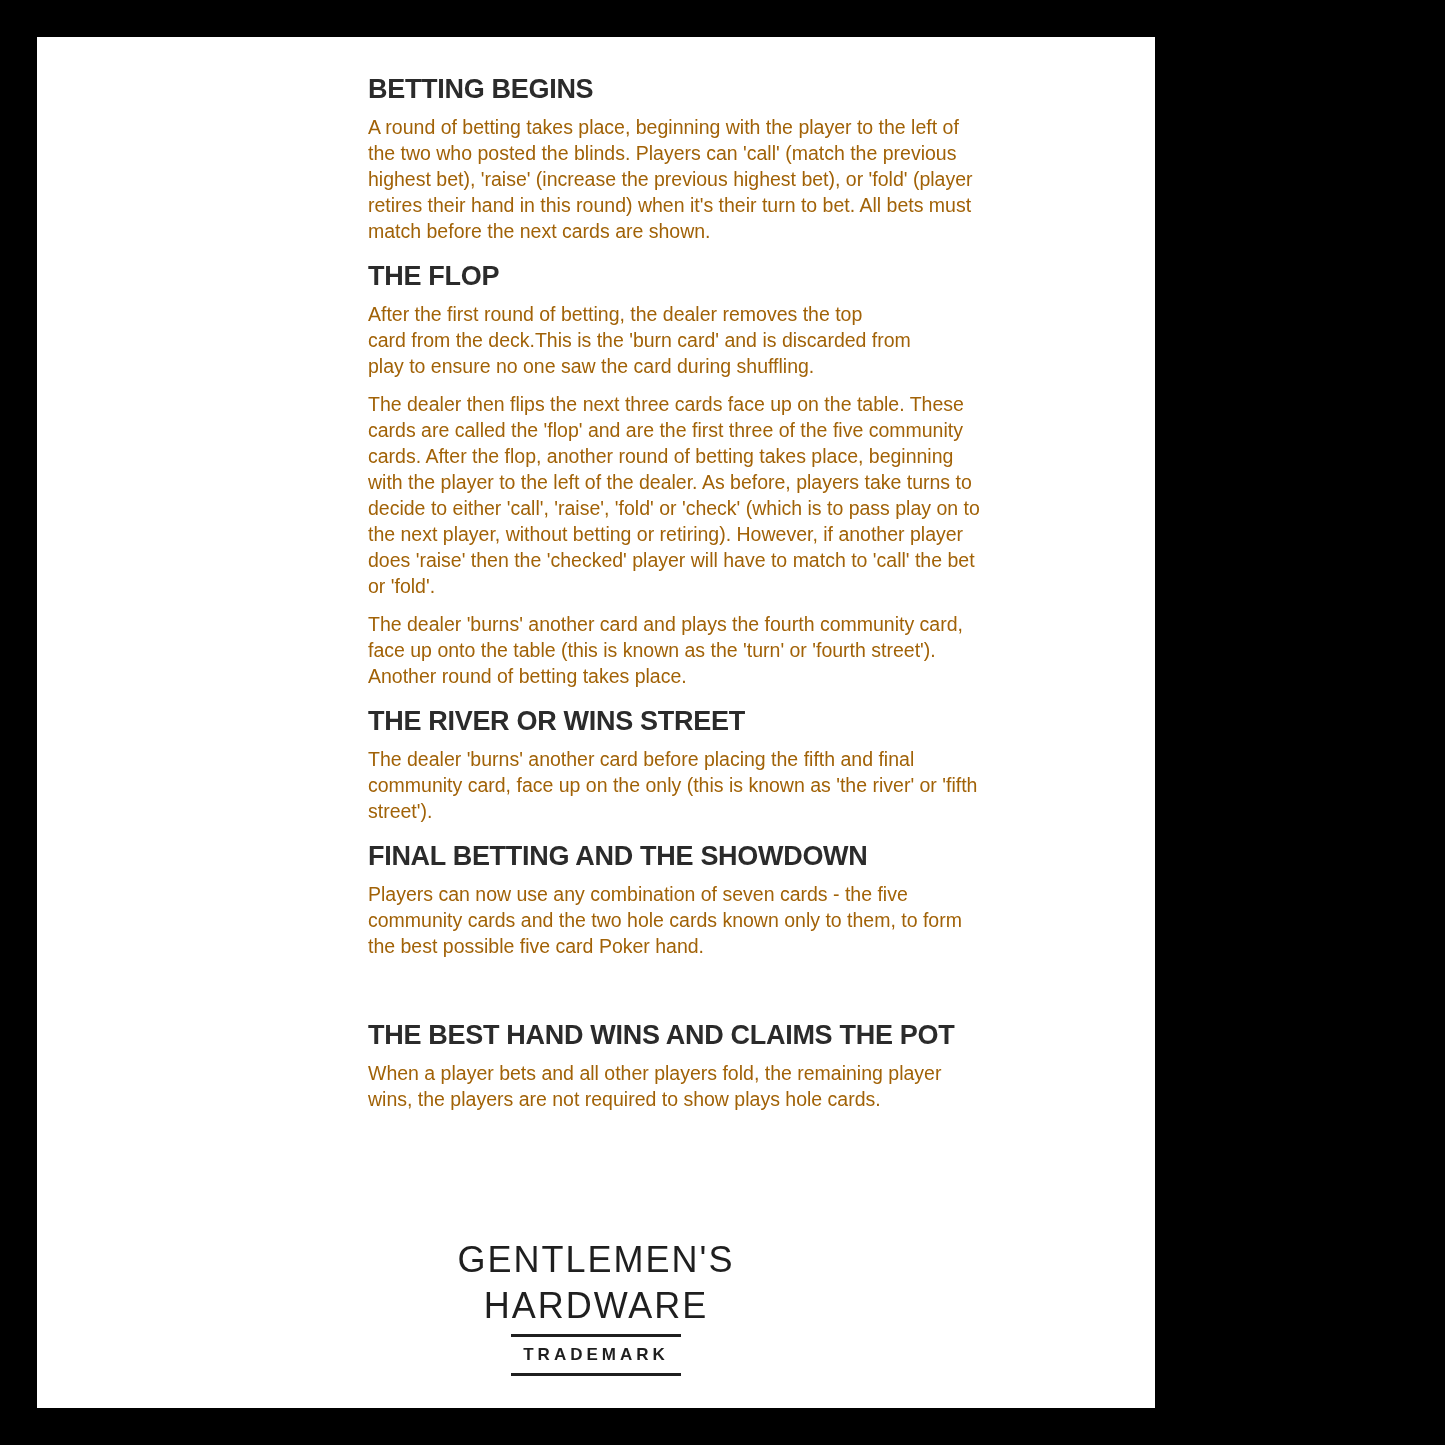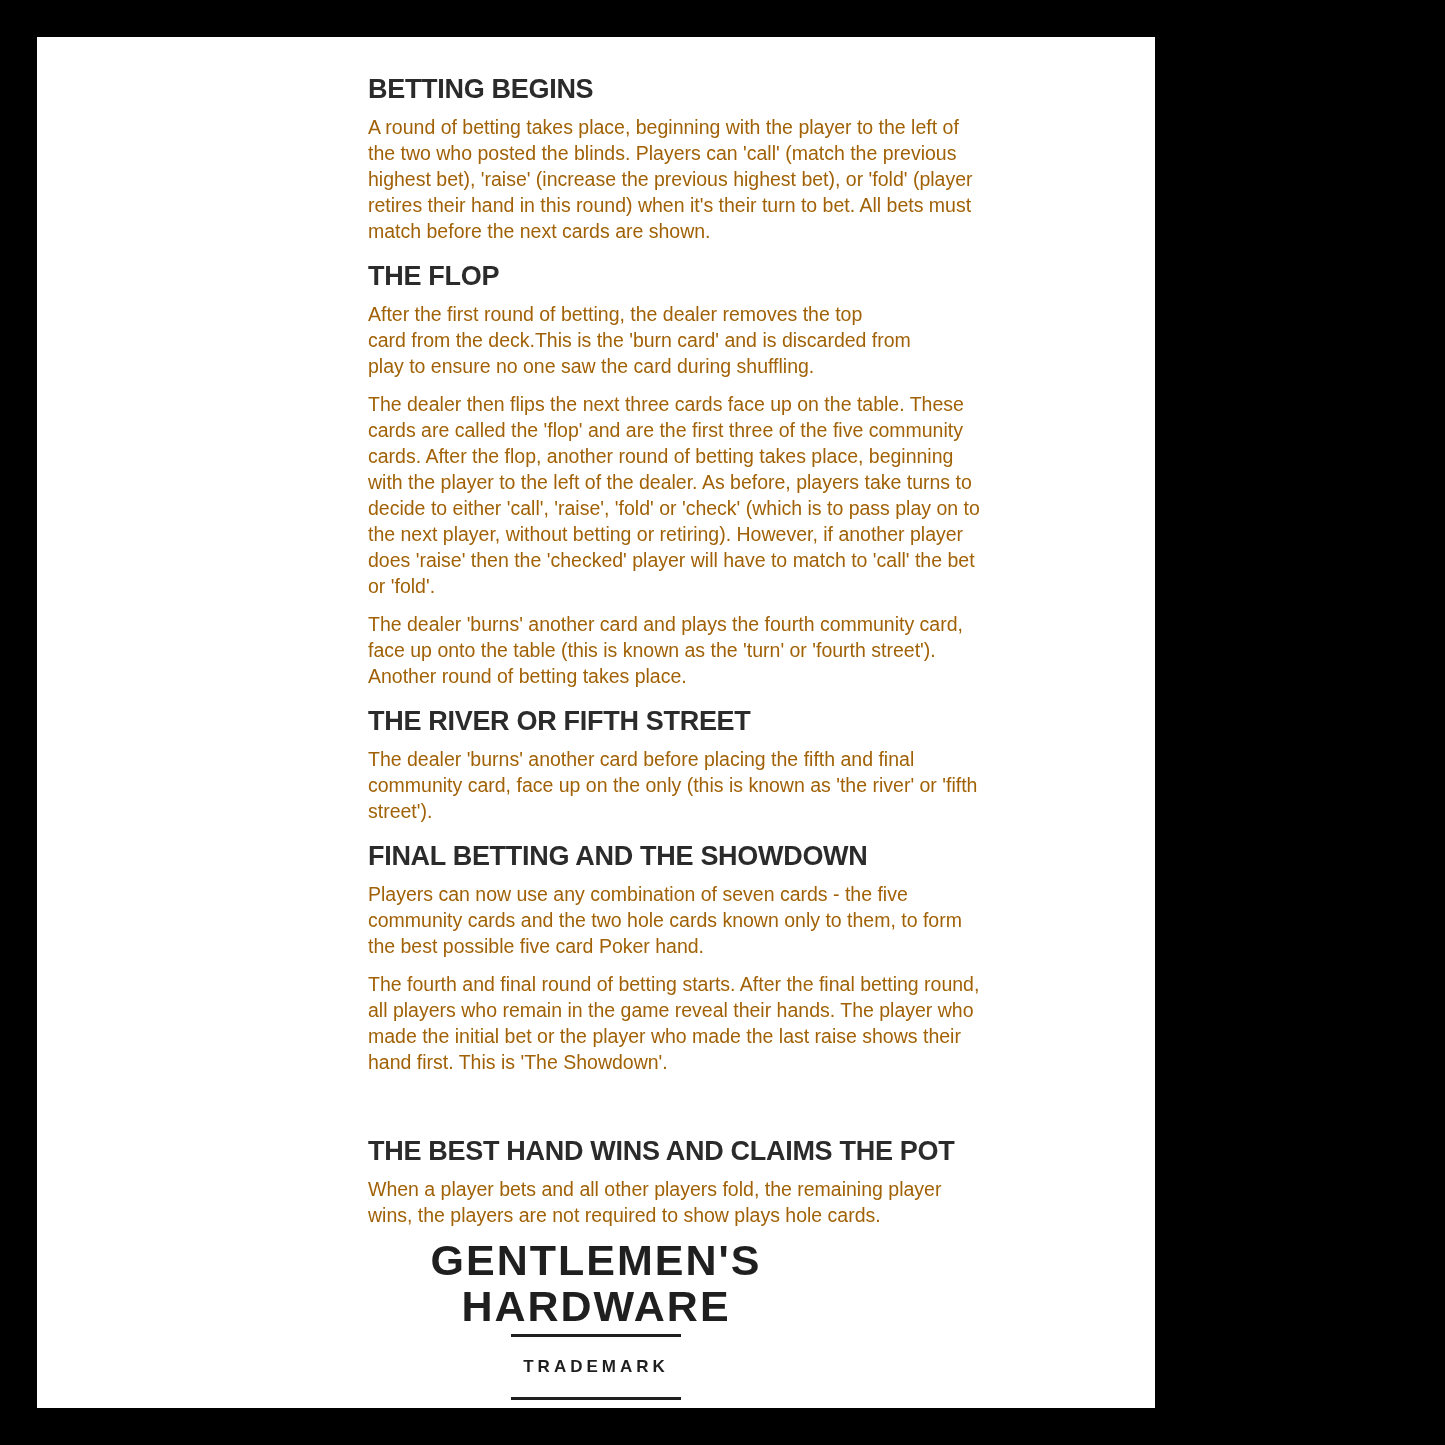--- a/index.html
+++ b/index.html
@@ -52,29 +52,29 @@
   }
   .logo {
     position: absolute;
     left: 0;
     right: 0;
     top: 1200px;
     text-align: center;
     color: #1f1f1f;
   }
   .logo-line {
-    font-size: 43px;
-    font-weight: 700;
+    font-size: 36px;
+    font-weight: 400;
     line-height: 46px;
     letter-spacing: 2px;
   }
   .logo-tm {
     display: inline-block;
     margin-top: 5px;
-    padding: 20px 12px;
+    padding: 8px 12px;
     border-top: 3px solid #1f1f1f;
     border-bottom: 3px solid #1f1f1f;
     font-size: 17px;
     font-weight: 700;
     letter-spacing: 4px;
   }
 </style>
 </head>
 <body>
 
@@ -107,35 +107,31 @@
 or 'fold'.</p>
       </section>
 
       <section>
         <p>The dealer 'burns' another card and plays the fourth community card,
 face up onto the table (this is known as the 'turn' or 'fourth street').
 Another round of betting takes place.</p>
       </section>
 
       <section>
-        <h2>THE RIVER OR FIFTH STREET</h2>
+        <h2>THE RIVER OR WINS STREET</h2>
         <p>The dealer 'burns' another card before placing the fifth and final
 community card, face up on the only (this is known as 'the river' or 'fifth
 street').</p>
       </section>
 
       <section>
         <h2>FINAL BETTING AND THE SHOWDOWN</h2>
         <p>Players can now use any combination of seven cards - the five
 community cards and the two hole cards known only to them, to form
 the best possible five card Poker hand.</p>
-        <p>The fourth and final round of betting starts. After the final betting round,
-all players who remain in the game reveal their hands. The player who
-made the initial bet or the player who made the last raise shows their
-hand first. This is 'The Showdown'.</p>
       </section>
 
       <section class="gap-before">
         <h2>THE BEST HAND WINS AND CLAIMS THE POT</h2>
         <p>When a player bets and all other players fold, the remaining player
 wins, the players are not required to show plays hole cards.</p>
       </section>
 
     </div>
 

